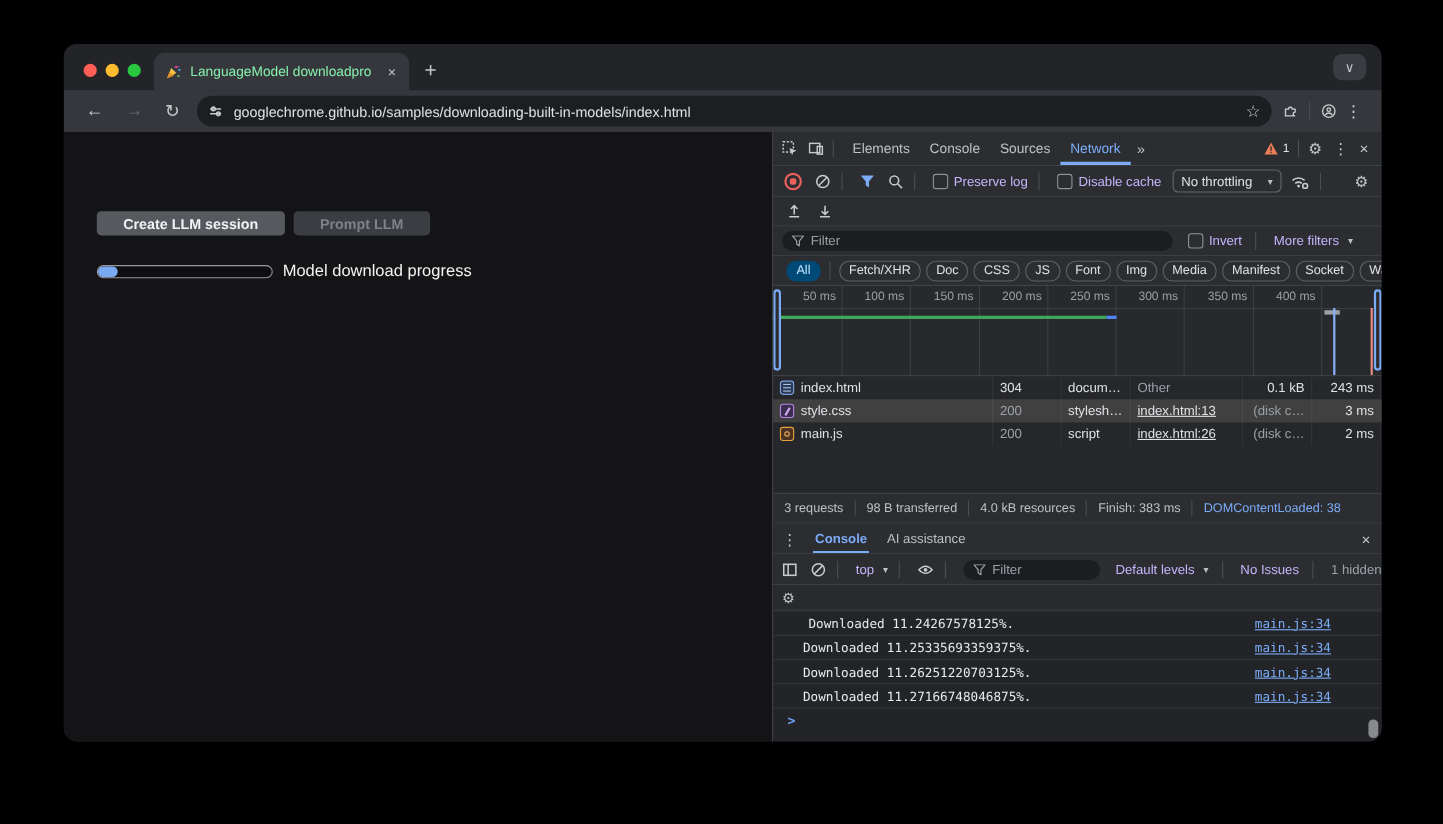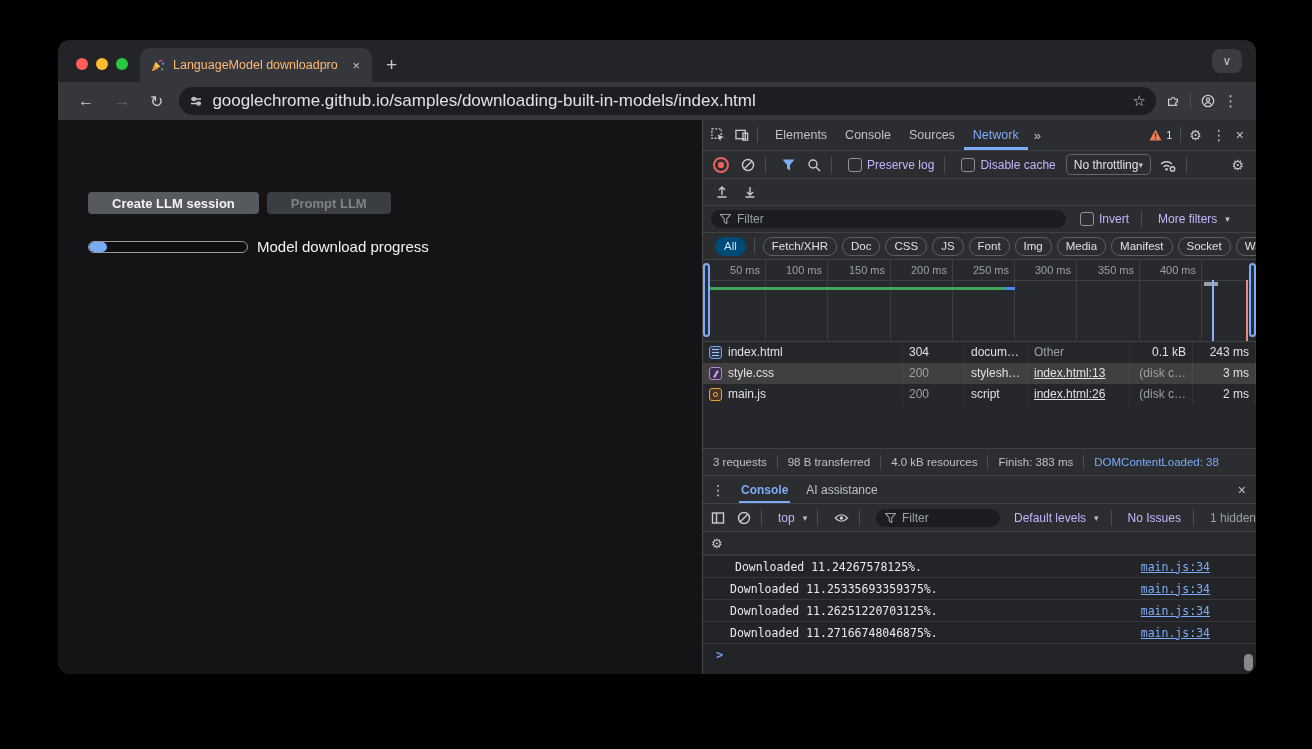--- a/index.html
+++ b/index.html
@@ -3,30 +3,30 @@
 <meta charset="utf-8">
 <style>
   html,body{margin:0;padding:0;}
   body{width:1312px;height:749px;background:#000;font-family:"Liberation Sans",sans-serif;position:relative;overflow:hidden;}
   .window{position:absolute;left:58px;top:40px;width:1198px;height:634px;border-radius:12px;background:#232428;overflow:hidden;display:flex;flex-direction:column;box-shadow:0 10px 40px rgba(0,0,0,.6);}
   
   .tabstrip{height:42px;flex:none;background:#232428;display:flex;align-items:flex-end;}
   .traffic{display:flex;gap:8px;margin:0 0 12px 18px;}
   .light{width:12px;height:12px;border-radius:50%;}
   .tab{margin-left:12px;width:232px;height:34px;border-radius:10px 10px 0 0;background:#35373c;display:flex;align-items:center;padding:0 10px;box-sizing:border-box;}
-  .tab-title{flex:1;margin-left:8px;font-size:12.5px;color:#fdba74;white-space:nowrap;overflow:hidden;}
+  .tab-title{flex:1;margin-left:8px;font-size:12.5px;color:#86efac;white-space:nowrap;overflow:hidden;}
   .tab-close{color:#c3c6c9;font-size:13px;padding:0 2px;}
   .newtab{margin:0 0 8px 14px;color:#c3c6c9;font-size:19px;line-height:19px;}
   .tabsearch{margin:0 14px 9px auto;width:30px;height:24px;border-radius:8px;background:#3a3c41;color:#c3c6c9;display:flex;align-items:center;justify-content:center;font-size:12px;}
   
   .toolbar{height:38px;flex:none;background:#35373c;display:flex;align-items:center;}
   .nav-ic{font-size:16px;color:#c9ccce;margin-left:20px;}
   .nav-ic.disabled{color:#63666b;}
   .omnibox{flex:1;height:28px;margin:0 10px 0 16px;border-radius:14px;background:#1d1e21;display:flex;align-items:center;padding:0 10px;min-width:0;}
-  .url{flex:1;margin-left:9px;font-size:17px;color:#dfe1e5;white-space:nowrap;overflow:hidden;}
+  .url{flex:1;margin-left:9px;font-size:13px;color:#dfe1e5;white-space:nowrap;overflow:hidden;}
   .star{color:#c9ccce;font-size:15px;margin-left:8px;}
   .tb-sep{width:1px;height:16px;background:#4a4d51;margin:0 10px;}
   .menu-dots{color:#c9ccce;font-size:15px;margin:0 18px 0 8px;}
   svg .st{stroke:#c9ccce;fill:none;stroke-width:1.4;}
   
   .content{flex:1;display:flex;min-height:0;}
   .page{flex:1;background:#141416;padding:30px 0 0 30px;box-sizing:border-box;min-width:0;}
   .page h1{margin:0;font-size:29px;font-weight:700;color:#fff;letter-spacing:.2px;}
   .btn-row{margin-top:42px;display:flex;gap:8px;}
   .btn{height:22px;padding:0 24px;border-radius:4px;background:#56595e;color:#f2f3f4;font-size:13px;font-weight:600;display:flex;align-items:center;border:none;}
@@ -43,21 +43,21 @@
   .dt-tab{padding:0 9px;font-size:12.5px;color:#bdc1c6;height:100%;display:flex;align-items:center;}
   .dt-tab.active{color:#7cacf8;box-shadow:inset 0 -3px 0 #7cacf8;}
   .more-tabs{color:#bdc1c6;font-size:13px;padding:0 6px;}
   .warn-badge{display:flex;align-items:center;gap:4px;font-size:11px;color:#dfe1e5;}
   .glyph{color:#c3c6c9;}
   .net-toolbar{height:27px;}
   .rec{width:12px;height:12px;border:2px solid #e9605c;border-radius:50%;margin-left:10px;display:flex;align-items:center;justify-content:center;flex:none;}
   .rec i{width:6px;height:6px;background:#e9605c;border-radius:2px;display:block;}
   .chk{width:12px;height:12px;border:1.5px solid #8e9196;border-radius:3px;flex:none;}
   .lbl12{font-size:12px;color:#c4b5fd;margin-left:5px;white-space:nowrap;}
-  .select{margin-left:10px;height:19px;border:1px solid #63666a;border-radius:5px;display:flex;align-items:center;padding:0 7px;font-size:12px;color:#dfe1e5;white-space:nowrap;}
+  .select{margin-left:10px;height:19px;border:1px solid #63666a;border-radius:5px;display:flex;align-items:center;padding:0 7px;font-size:12px;color:#dfe1e5;gap:14px;white-space:nowrap;}
   .har-row{height:26px;}
   .filter-row{height:26px;}
   .pill{height:18px;border-radius:9px;background:#1c1d20;display:flex;align-items:center;padding:0 9px;box-sizing:border-box;}
   .pill .ph{font-size:12px;color:#9aa0a6;margin-left:6px;}
   .chips-row{height:26px;padding-left:12px;gap:5px;}
   .chip{height:17px;line-height:16px;padding:0 8px;border-radius:9px;border:1px solid #5c6064;font-size:11.5px;color:#dfe1e5;white-space:nowrap;}
   .chip.selected{background:#004a77;border-color:#004a77;color:#c2e7ff;}
   
   .overview{height:81px;position:relative;background:#28292c;border-bottom:1px solid #404346;flex:none;overflow:hidden;}
   .gl{position:absolute;top:0;bottom:0;width:1px;background:#3c3f42;}

